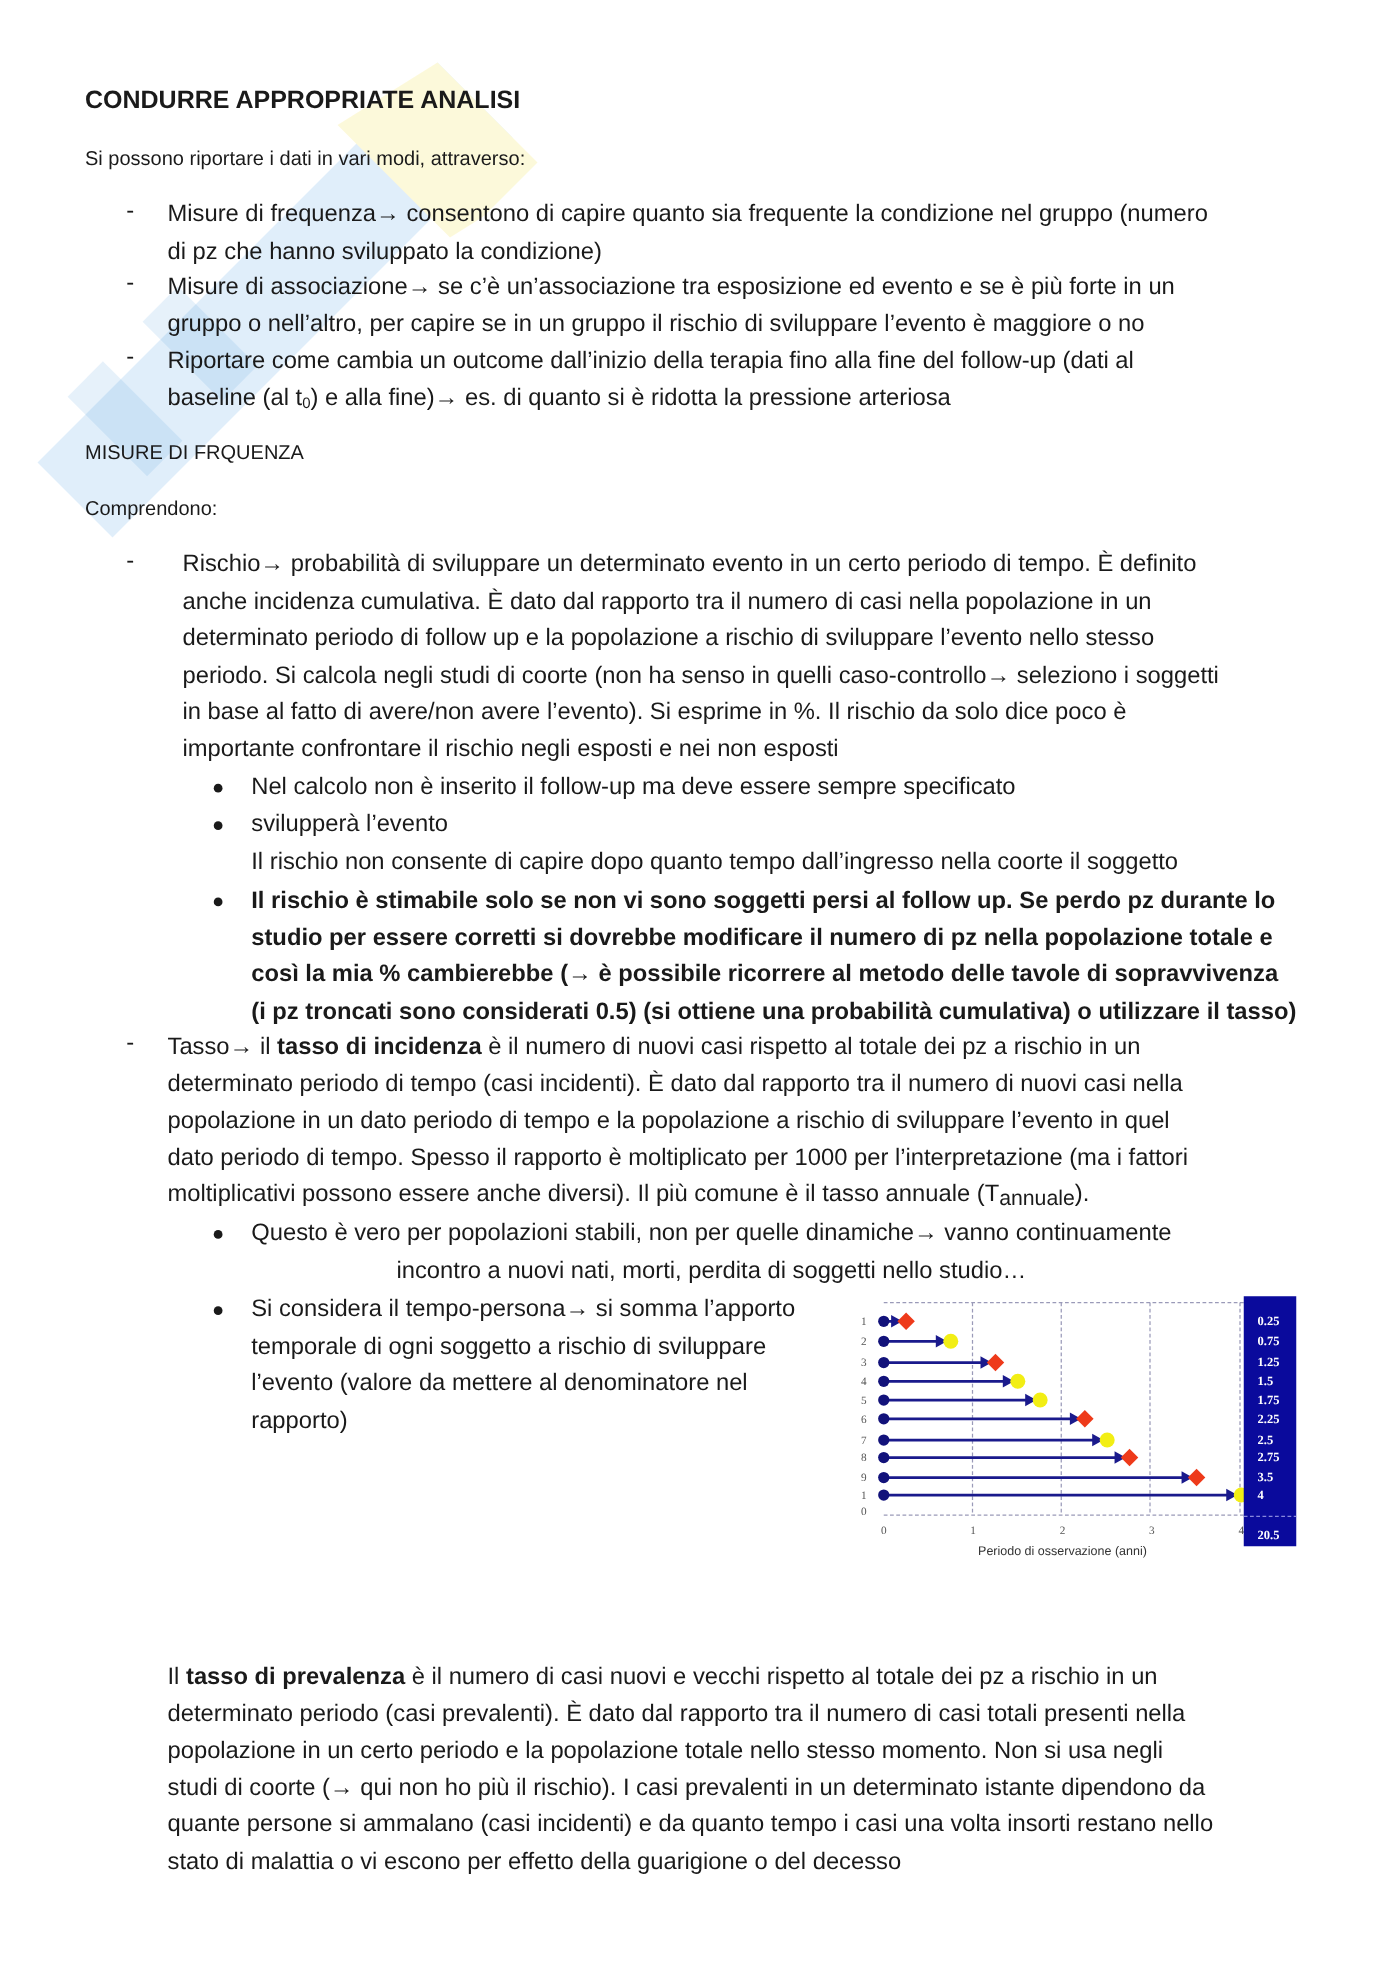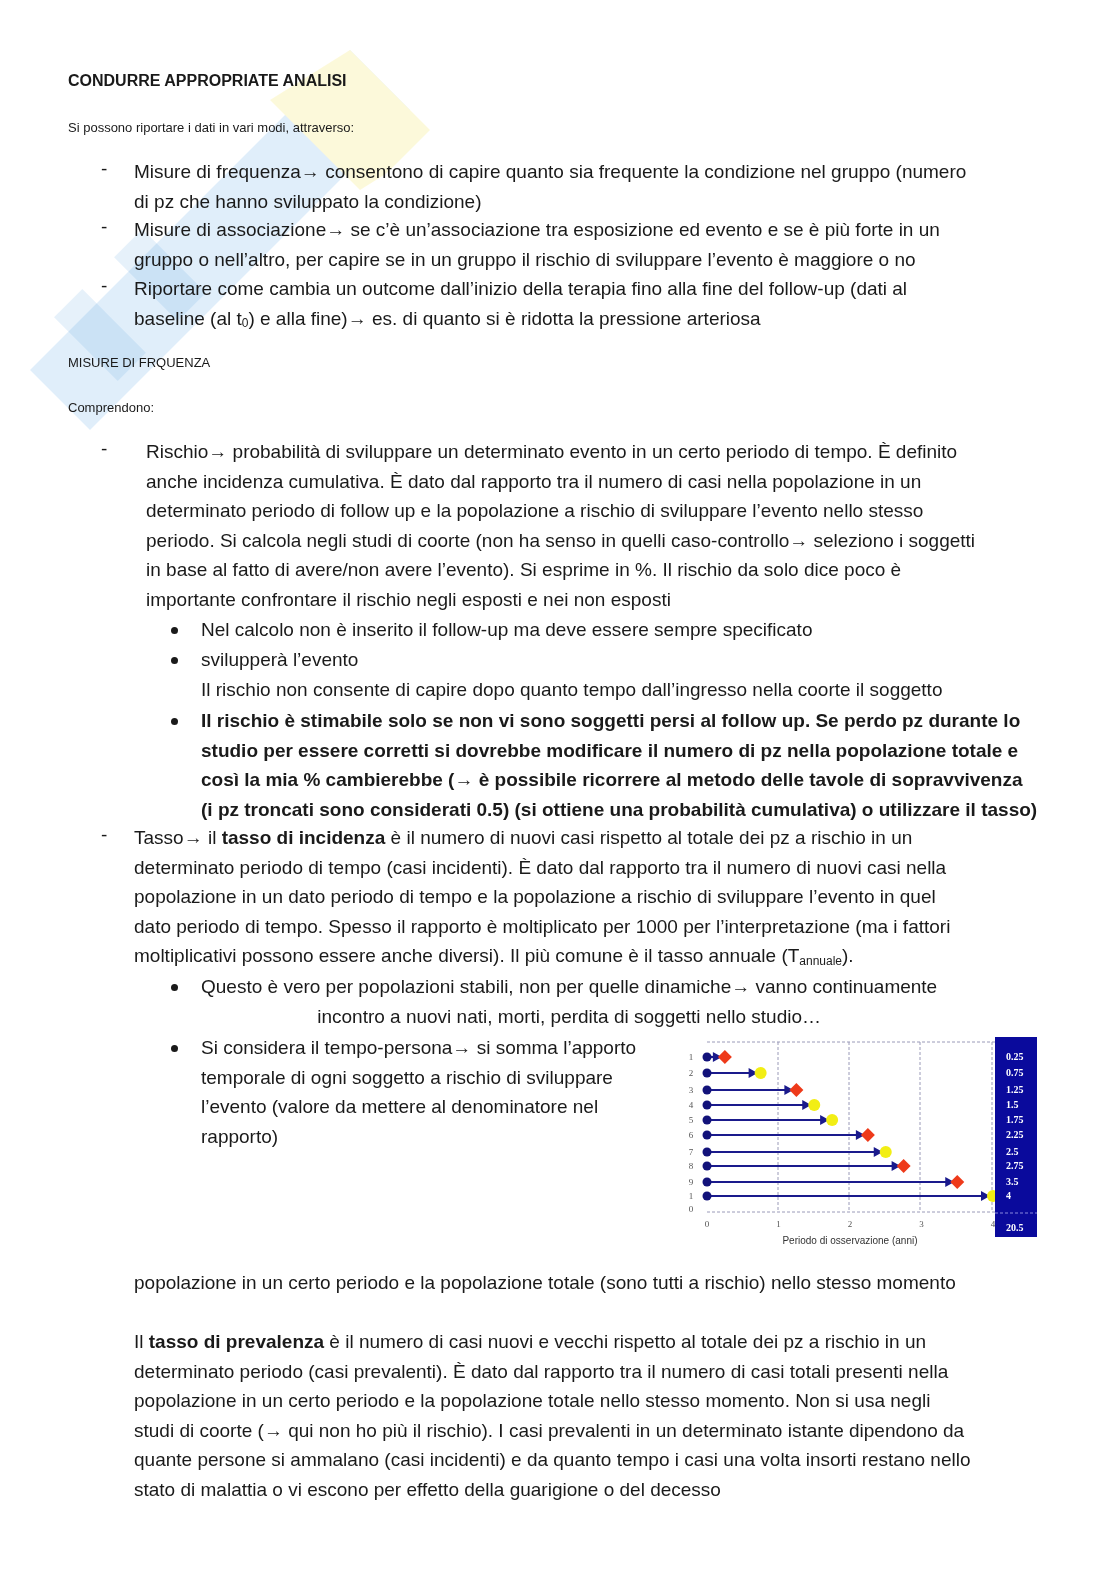--- a/index.html
+++ b/index.html
@@ -1,28 +1,28 @@
 <!DOCTYPE html>
 <html><head>
 <meta charset="utf-8">
 <style>
   html, body { margin: 0; padding: 0; background: #ffffff; }
   body { width: 1116px; height: 1579px; position: relative; overflow: hidden;
          font-family: "Liberation Sans", sans-serif; color: #1a1a1a; }
   .watermark { position: absolute; left: 20px; top: 40px; width: 460px; height: 420px;
                pointer-events: none; z-index: 0; }
   .page { position: absolute; left: 0; top: 0; width: 1116px; z-index: 1; }
-  .abs { position: absolute; white-space: nowrap; font-size: 13px; line-height: 29.5px; }
-  .h1 { font-weight: bold; font-size: 16px; }
+  .abs { position: absolute; white-space: nowrap; font-size: 16px; line-height: 29.5px; }
+  .h1 { font-weight: bold; font-size: 20px; }
   .dash { position: absolute; font-size: 19px; }
   .bullet { position: absolute; width: 7px; height: 7px; border-radius: 50%; background: #1a1a1a; }
   .para { position: absolute; font-size: 19px; line-height: 29.6px; }
   .para div { white-space: nowrap; }
   b { font-weight: bold; }
-  sub { font-size: 12px; vertical-align: -3px; }
+  sub { font-size: 17px; vertical-align: -3px; }
   .sub0 { font-size: 12px; vertical-align: -2px; }
   .chart { position: absolute; left: 680px; top: 1030px; width: 370px; height: 225px; }
   .chart svg text { font-family: "Liberation Serif", serif; }
   .xlabel { font-family: "Liberation Sans", sans-serif !important; }
 </style>
 </head>
 <body>
 
 <svg class="watermark" viewBox="0 0 460 420">
   <g opacity="0.18">
@@ -220,21 +220,20 @@
           <text x="326" y="125">2.5</text>
           <text x="326" y="139">2.75</text>
           <text x="326" y="155">3.5</text>
           <text x="326" y="169">4</text>
           <text x="326" y="201">20.5</text>
         </g>
     </svg>
   </div>
 
   <div class="para" style="left:134px; top:1268px;">
-    <div>popolazione in un certo periodo e la popolazione totale (sono tutti a rischio) nello stesso momento</div>
   </div>
   <div class="para" style="left:134px; top:1327px;">
     <div><span>Il </span><b>tasso di prevalenza</b><span> è il numero di casi nuovi e vecchi rispetto al totale dei pz a rischio in un</span></div>
     <div>determinato periodo (casi prevalenti). È dato dal rapporto tra il numero di casi totali presenti nella</div>
     <div>popolazione in un certo periodo e la popolazione totale nello stesso momento. Non si usa negli</div>
     <div>studi di coorte (→ qui non ho più il rischio). I casi prevalenti in un determinato istante dipendono da</div>
     <div>quante persone si ammalano (casi incidenti) e da quanto tempo i casi una volta insorti restano nello</div>
     <div>stato di malattia o vi escono per effetto della guarigione o del decesso</div>
   </div>
 

